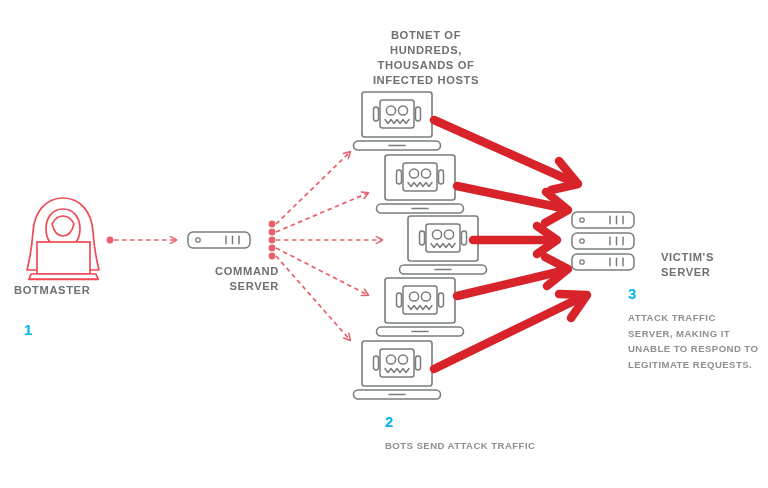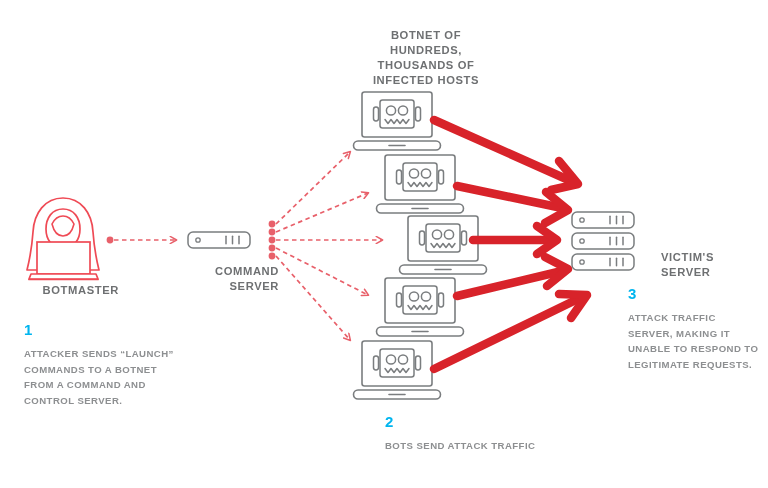--- a/index.html
+++ b/index.html
@@ -202,47 +202,41 @@
         </g>
       <g transform="translate(0,21)">
           <use href="#server-unit"></use>
         </g>
       <g transform="translate(0,42)">
           <use href="#server-unit"></use>
         </g>
     </g>
   </svg>
 
-  <div class="lbl node-label" style="left:14px; top:283px; width:105px; text-align:right;">BOTMASTER</div>
+  <div class="lbl node-label" style="left:14px; top:283px; width:105px; text-align:left;">BOTMASTER</div>
 
   <div class="lbl node-label lbl-center" style="left:159px; top:264px; width:120px;text-align:right;">
     <div>COMMAND</div>
     <div>SERVER</div>
   </div>
 
   <div class="lbl hdr lbl-center" style="left:346px; top:28px; width:160px;">
     <div>BOTNET OF</div>
     <div>HUNDREDS,</div>
     <div>THOUSANDS OF</div>
     <div>INFECTED HOSTS</div>
   </div>
 
   <div class="lbl node-label" style="left:661px; top:225px; width:100px; text-align:left;margin-top:25px;">
     <div>VICTIM'S</div>
     <div>SERVER</div>
   </div>
 
   <div class="step" style="left:24px; top:322px; width:185px;">
     <div class="step-num">1</div>
-    <div class="step-body">
-      <div>ATTACKER SENDS “LAUNCH”</div>
-      <div>COMMANDS TO A BOTNET</div>
-      <div>FROM A COMMAND AND</div>
-      <div>CONTROL SERVER.</div>
-    </div>
   </div>
 
   <div class="step" style="left:385px; top:414px; width:215px;">
     <div class="step-num">2</div>
     <div class="step-body">
       <div>BOTS SEND ATTACK TRAFFIC</div>
     </div>
   </div>
 
   <div class="step" style="left:628px; top:286px; width:140px;">

